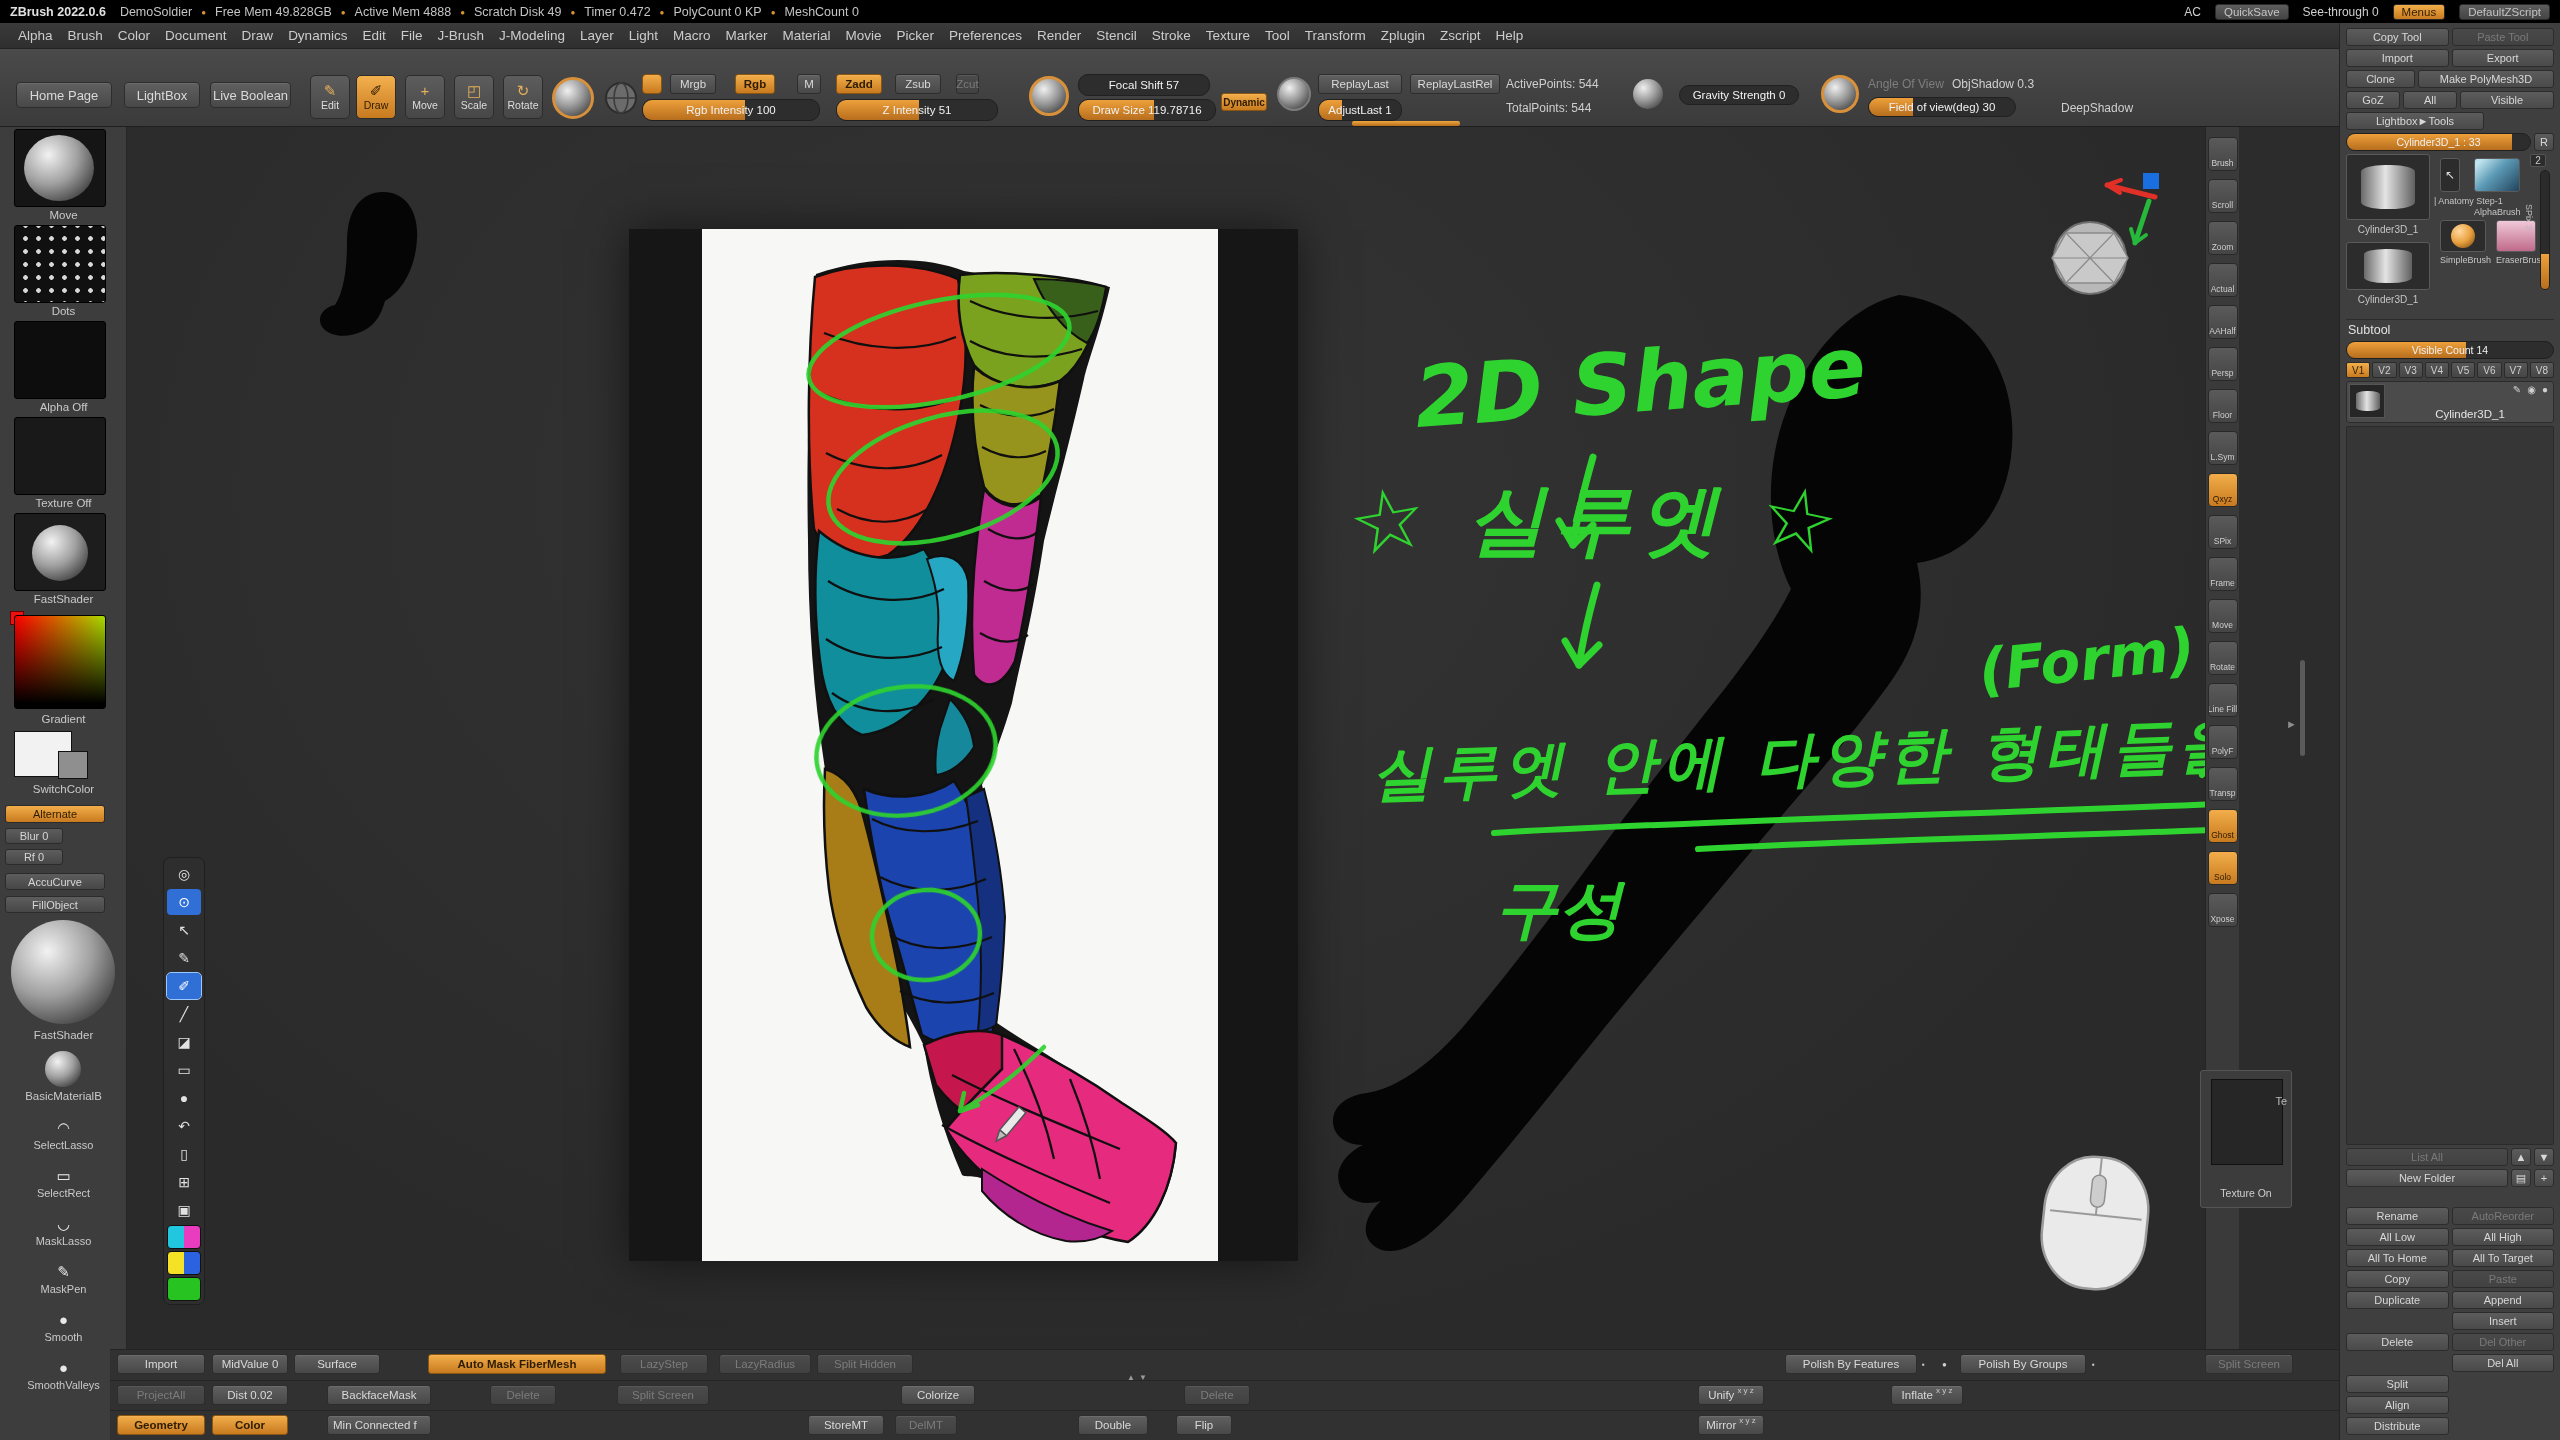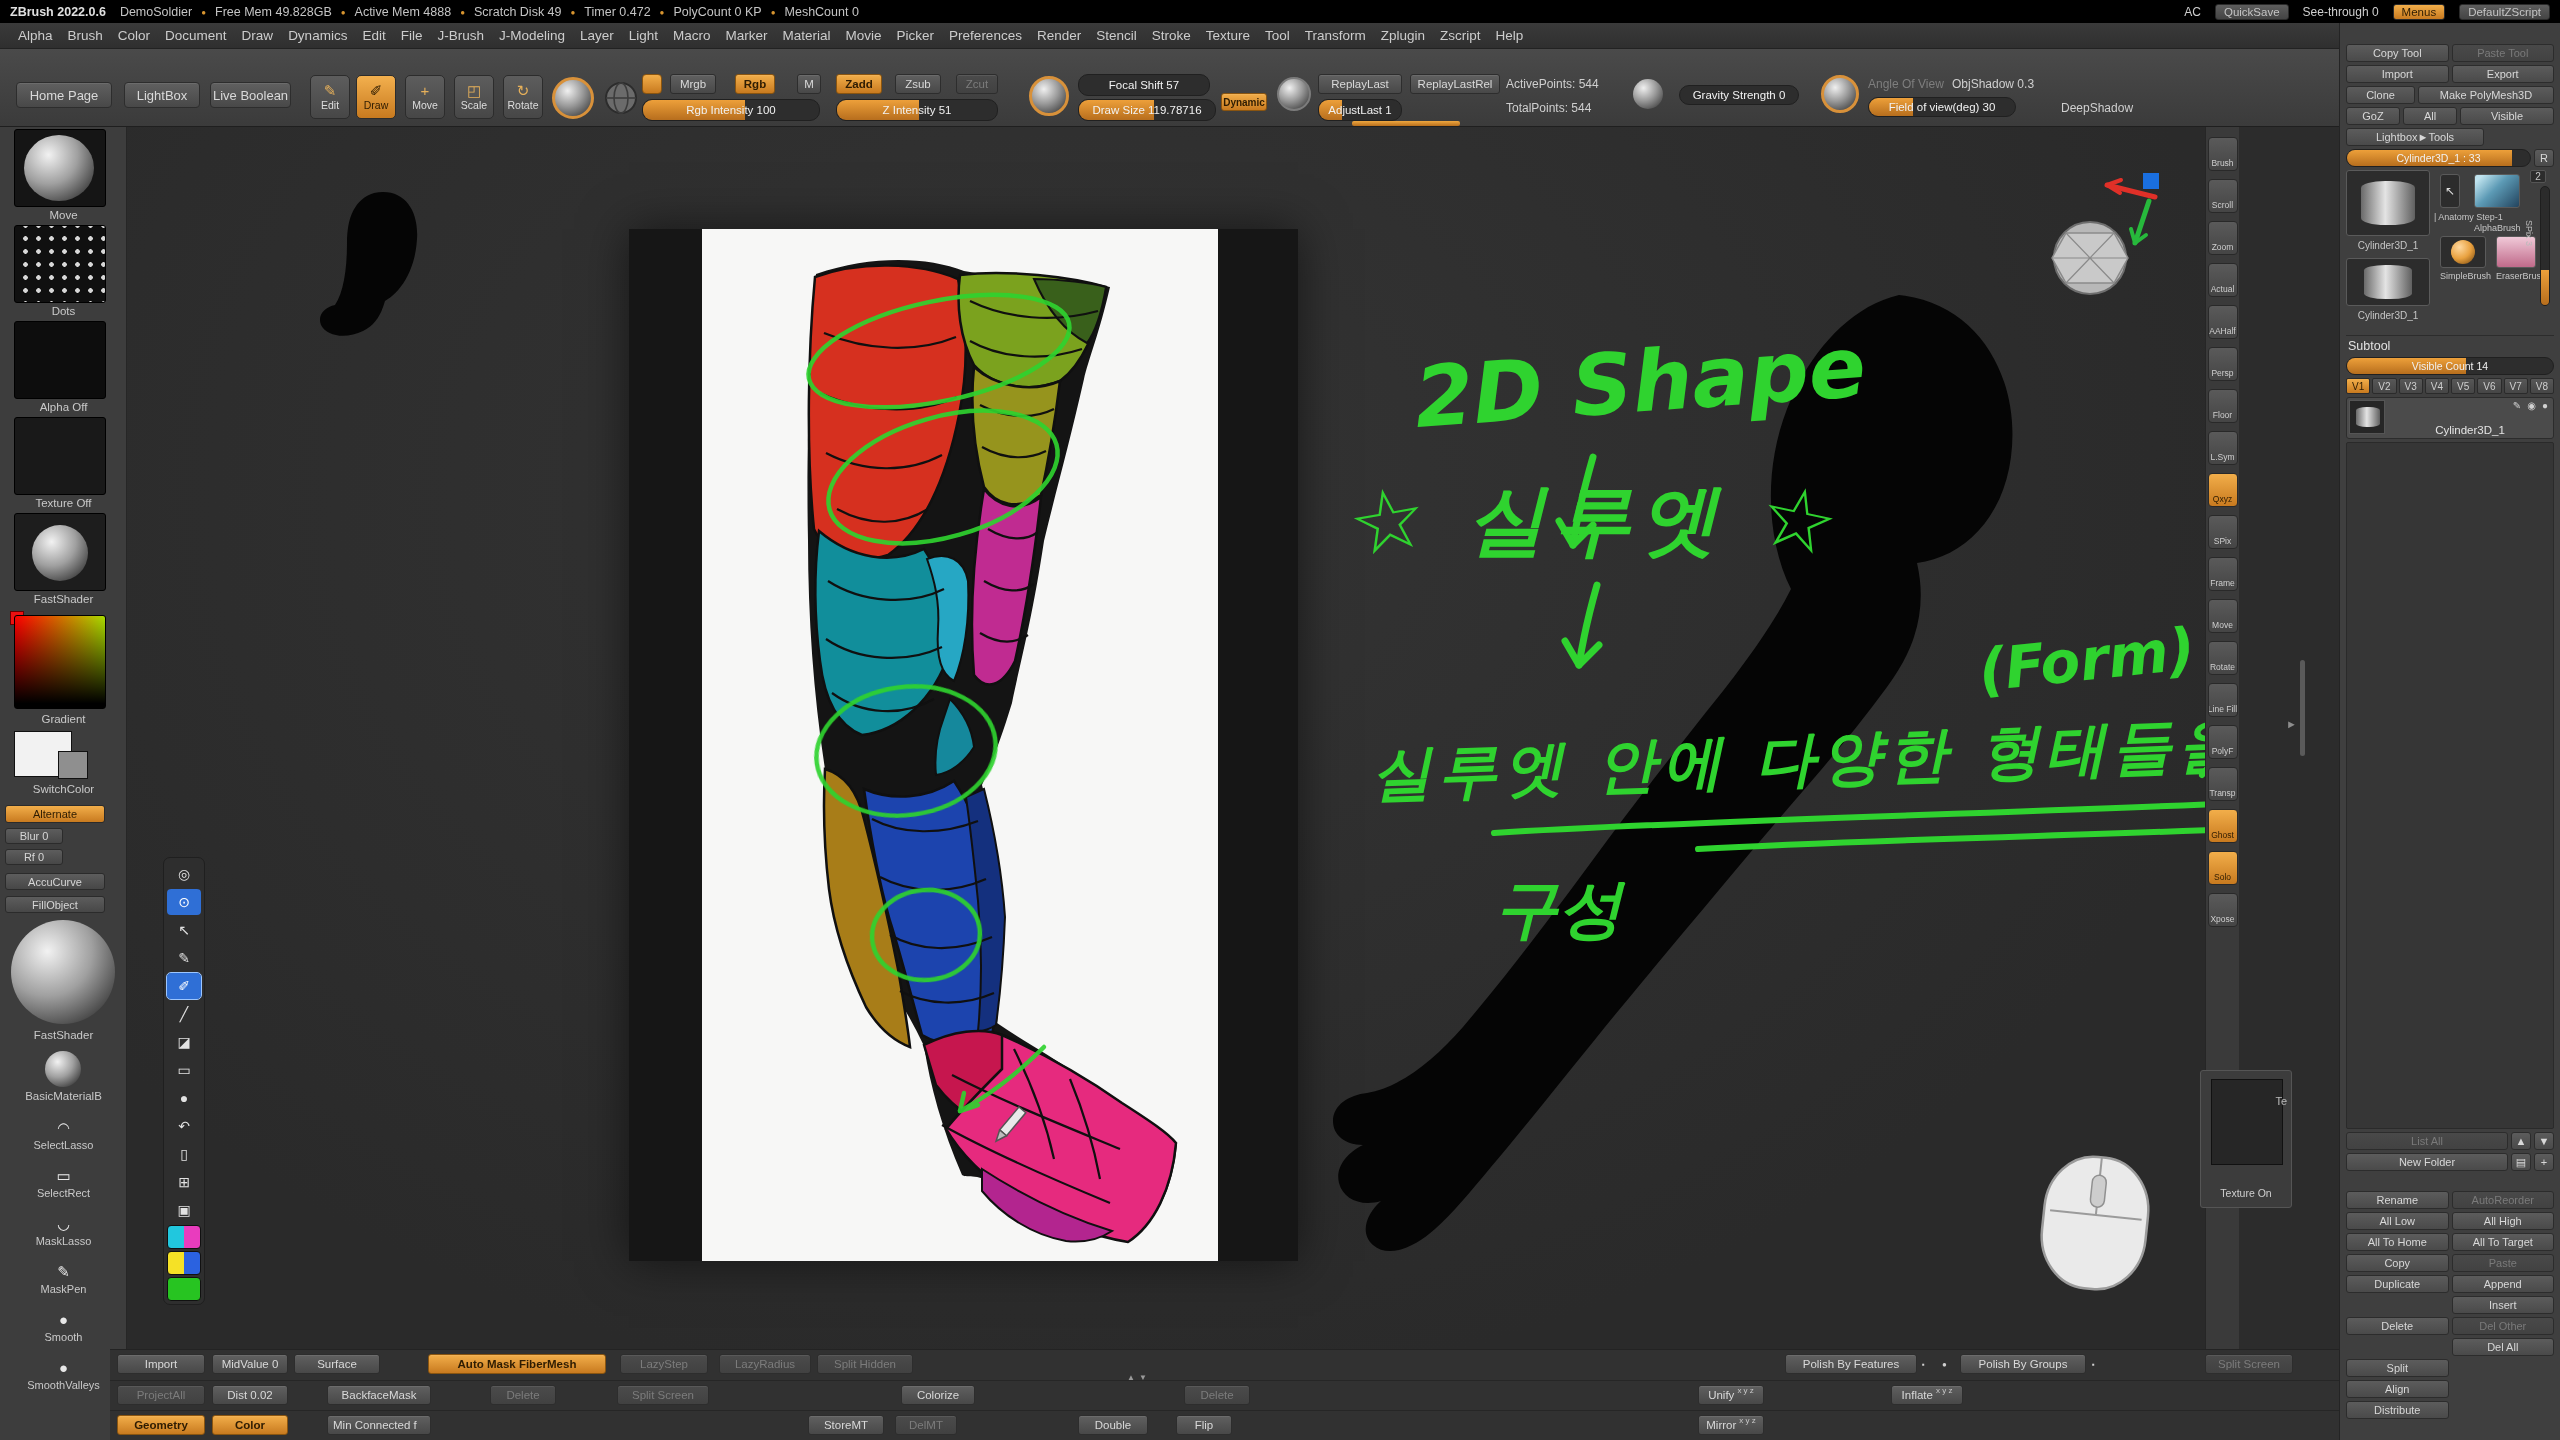--- a/index.html
+++ b/index.html
@@ -92,21 +92,21 @@
   
   #gap-scroll{position:absolute;left:2300px;top:660px;width:5px;height:96px;background:#5a5a5a;border-radius:3px}
   #gap-arrow{position:absolute;left:2286px;top:718px;font-size:11px;color:#8d8d8d}
   #texture-panel{position:absolute;left:2200px;top:1070px;width:92px;height:138px;background:#3c3c3c;border:1px solid #555;border-radius:3px}
   #texture-panel .tthumb{position:absolute;left:10px;top:8px;width:72px;height:86px;background:#262626;border:1px solid #111}
   #texture-panel .tpartial{position:absolute;right:4px;top:24px;font-size:11px;color:#bbb}
   #texture-panel .ttoggle{position:absolute;left:0;bottom:8px;width:100%;text-align:center;font-size:10.5px;color:#cfcfcf}
 
   
   #right-panel{position:absolute;left:2339px;top:23px;width:221px;height:1417px;background:#3f3f3f;border-left:1px solid #242424;
-               display:flex;flex-direction:column;padding:21px 6px;gap:3px}
+               display:flex;flex-direction:column;padding:5px 6px;gap:3px}
   .prow{display:flex;gap:3px}
   .pbtn{flex:1;height:18px;display:flex;align-items:center;justify-content:center;background:linear-gradient(#5c5c5c,#4a4a4a);
         border:1px solid #2c2c2c;border-radius:3px;color:#d8d8d8;font-size:11px;white-space:nowrap;overflow:hidden;cursor:pointer}
   .pbtn.disabled{color:#7a7a7a;background:linear-gradient(#494949,#424242)}
   .pbtn.blank{visibility:hidden}
   .pbtn.half{flex:0 0 54px}
   .phead{font-size:12.5px;color:#e2e2e2;padding:3px 2px 1px;border-top:1px solid #2c2c2c;margin-top:2px}
   .vtabs{display:flex;gap:2px}
   .vtab{flex:1;height:16px;font-size:10px;display:flex;align-items:center;justify-content:center;color:#cfcfcf;
         background:linear-gradient(#575757,#464646);border:1px solid #2b2b2b;border-radius:2px;cursor:pointer}
@@ -225,21 +225,21 @@
         <line x1="3" y1="18" x2="33" y2="18" stroke="#3c3c3c" stroke-width="1.6"></line>
       </svg>
   </div>
 
   <div class="grp" style="left:642px;top:25px;width:20px;height:20px;border-radius:4px;background:linear-gradient(#f2ae4a,#c87a1f);border:1px solid #8a5510"></div>
   <button class="btn sm grp" style="left:670px;top:25px;width:46px">Mrgb</button>
   <button class="btn sm orange grp" style="left:735px;top:25px;width:40px">Rgb</button>
   <button class="btn sm grp" style="left:797px;top:25px;width:24px">M</button>
   <button class="btn sm orange grp" style="left:836px;top:25px;width:46px">Zadd</button>
   <button class="btn sm grp" style="left:895px;top:25px;width:46px">Zsub</button>
-  <button class="btn sm disabled grp" style="left:956px;top:25px;width:42px">Zcut</button>
+  <button class="btn sm disabled grp" style="left:956px;top:25px;width:23px">Zcut</button>
   <div class="slider grp" style="left:642px;top:50px;width:178px">
     <div class="fill" style="width:58%"></div>
       <span class="lab">Rgb Intensity 100</span>
     </div>
   <div class="slider grp" style="left:836px;top:50px;width:162px">
     <div class="fill" style="width:51%"></div>
       <span class="lab">Z Intensity 51</span>
     </div>
 
   <div class="grp ballicon ring" style="left:1029px;top:27px;width:40px;height:40px"></div>

